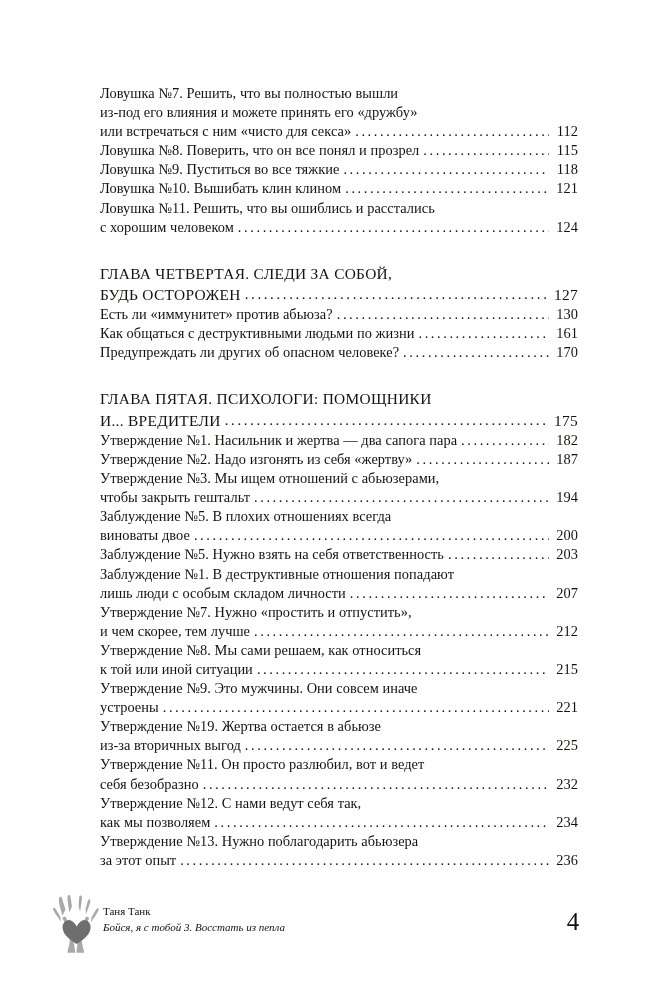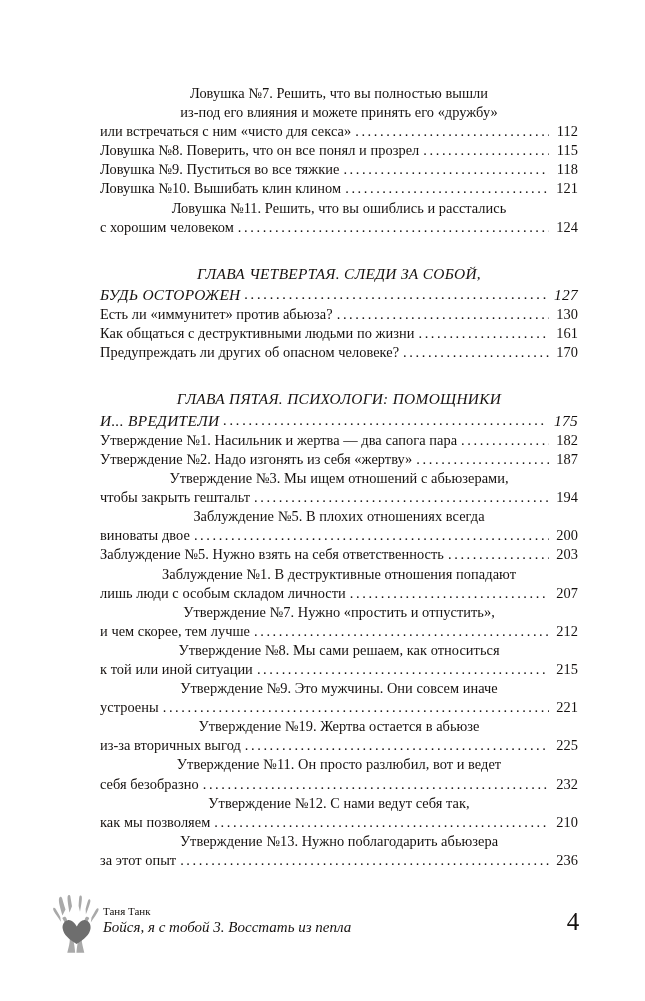--- a/index.html
+++ b/index.html
@@ -47,21 +47,20 @@
     font-size: 14.4px;
     line-height: 19.1px;
     color: #15110f;
     letter-spacing: 0.04px;
   }
 
   
   .entry .line {
     display: block;
     white-space: nowrap;
-    text-align: center;
   }
 
   
   .leader-line {
     display: flex;
     align-items: flex-start;
     width: 100%;
   }
   .leader-line .txt {
     white-space: pre;
@@ -85,21 +84,20 @@
     text-align: right;
     min-width: 26px;
     font-variant-numeric: lining-nums;
   }
 
   
   .entry.chapter {
     font-size: 15.4px;
     line-height: 21.2px;
     letter-spacing: 0.3px;
-    font-style: italic;
   }
   .entry.chapter .dots {
     letter-spacing: 2.6px;
     font-size: 15px;
   }
   .entry.chapter .pageno {
     min-width: 28px;
   }
 
   
@@ -122,21 +120,21 @@
     left: 51px;
     top: 11px;
     line-height: 15.5px;
   }
   .footer-author {
     font-size: 11px;
     color: #15110f;
     white-space: nowrap;
   }
   .footer-title {
-    font-size: 15px;
+    font-size: 11px;
     font-style: italic;
     color: #15110f;
     white-space: nowrap;
   }
   .folio {
     position: absolute;
     left: 497px;
     top: 14px;
     width: 48px;
     text-align: center;
@@ -314,21 +312,21 @@
             <span class="txt">себя безобразно</span>
             <span class="dots"></span>
             <span class="pageno">232</span>
           </span>
         </div>
         <div class="entry">
           <span class="line">Утверждение №12. С нами ведут себя так,</span>
           <span class="leader-line">
             <span class="txt">как мы позволяем</span>
             <span class="dots"></span>
-            <span class="pageno">210</span>
+            <span class="pageno">234</span>
           </span>
         </div>
         <div class="entry">
           <span class="line">Утверждение №13. Нужно поблагодарить абьюзера</span>
           <span class="leader-line">
             <span class="txt">за этот опыт</span>
             <span class="dots"></span>
             <span class="pageno">236</span>
           </span>
         </div>

